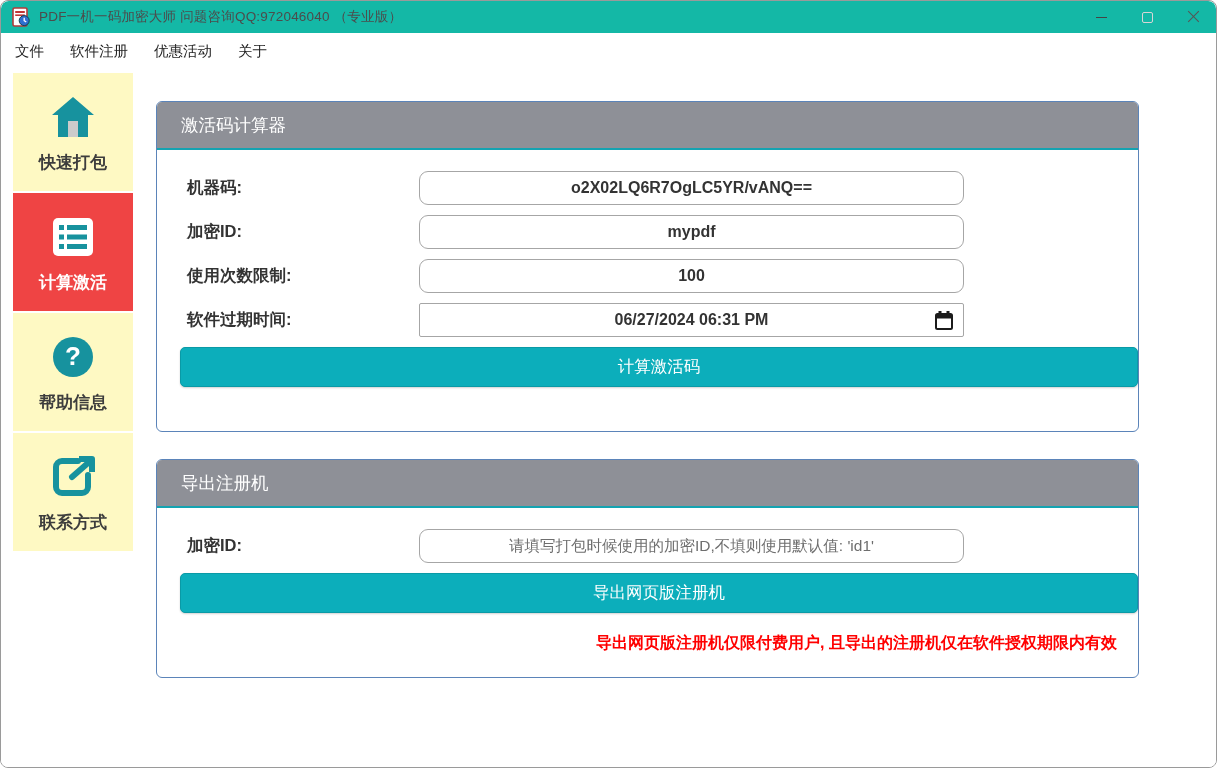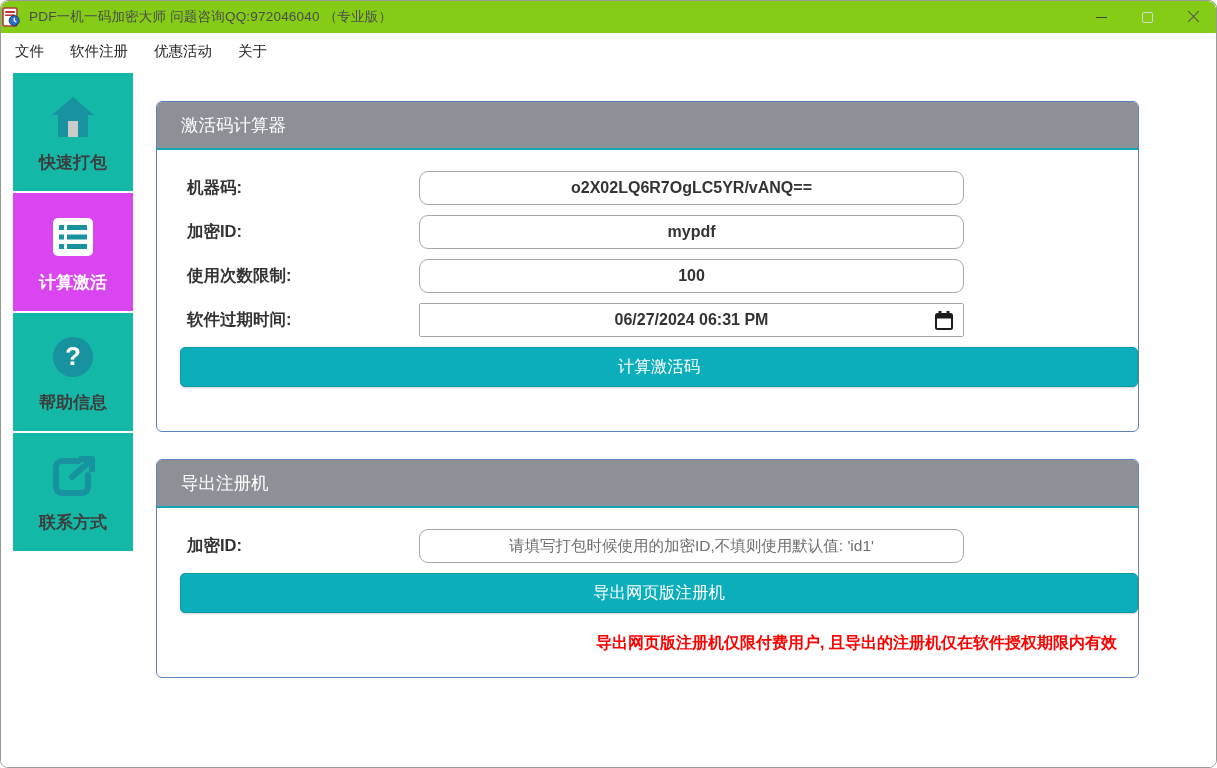--- a/index.html
+++ b/index.html
@@ -3,22 +3,22 @@
 <meta charset="utf-8">
 <style>
   * { margin:0; padding:0; box-sizing:border-box; }
   html,body { background:#ffffff; font-family:"Liberation Sans","DejaVu Sans",sans-serif; }
   .window {
     position:relative; width:1217px; height:768px; background:#ffffff;
     border:1px solid #9a9a9a; border-radius:8px; overflow:hidden;
   }
   
   .titlebar {
-    height:32px; background:#84cc16; display:flex; align-items:center;
-    border-top-left-radius:8px; border-top-right-radius:8px;
+    height:32px; background:#14b8a6; display:flex; align-items:center;
+    padding-left:10px; border-top-left-radius:8px; border-top-right-radius:8px;
   }
   .app-icon { width:20px; height:20px; margin-right:8px; flex:0 0 auto; }
   .title-text { font-size:13.5px; color:#4c4c4c; letter-spacing:.2px; }
   .tb-spacer { flex:1; }
   .tb-btn { width:46px; height:32px; display:flex; align-items:center; justify-content:center; }
   .min-glyph { width:11px; height:0; border-top:1.4px solid #444; }
   .max-glyph { width:11px; height:11px; border:1.4px solid #d6d6d6; border-radius:2px; }
   .close-glyph { position:relative; width:13px; height:13px; }
   .close-glyph::before,.close-glyph::after {
     content:""; position:absolute; left:-1px; top:5.6px; width:15px; height:0;
@@ -27,26 +27,26 @@
   .close-glyph::before { transform:rotate(45deg); }
   .close-glyph::after { transform:rotate(-45deg); }
   
   .menubar { height:28px; background:#fff; display:flex; align-items:flex-end; padding-left:14px; gap:26px; }
   .menu-item { font-size:14.5px; color:#1f1f1f; cursor:default; }
   
   .app-body { position:relative; height:708px; background:#fff; }
   
   .sidebar { position:absolute; left:12px; top:12px; width:120px; }
   .side-item {
-    width:120px; height:118px; margin-bottom:2px; background:#14b8a6;
+    width:120px; height:118px; margin-bottom:2px; background:#fef9c3;
     display:flex; flex-direction:column; align-items:center; justify-content:center;
   }
   .side-item .icon-box { height:52px; display:flex; align-items:center; justify-content:center; margin-bottom:8px; }
   .side-item .side-label { font-size:17px; font-weight:bold; color:#3d3d3d; }
-  .side-item.active { background:#d946ef;font-family:Liberation Serif, serif; }
+  .side-item.active { background:#ef4444;font-family:Liberation Serif, serif; }
   .side-item.active .side-label { color:#ffffff; }
   
   .panel {
     position:absolute; left:155px; width:983px; background:#ffffff;
     border:1px solid #5b84b9; border-radius:6px; overflow:hidden;
   }
   .panel-1 { top:40px; height:331px; }
   .panel-2 { top:398px; height:219px; }
   .panel-header {
     height:48px; background:#8e9097; color:#ffffff; font-size:17.5px;

